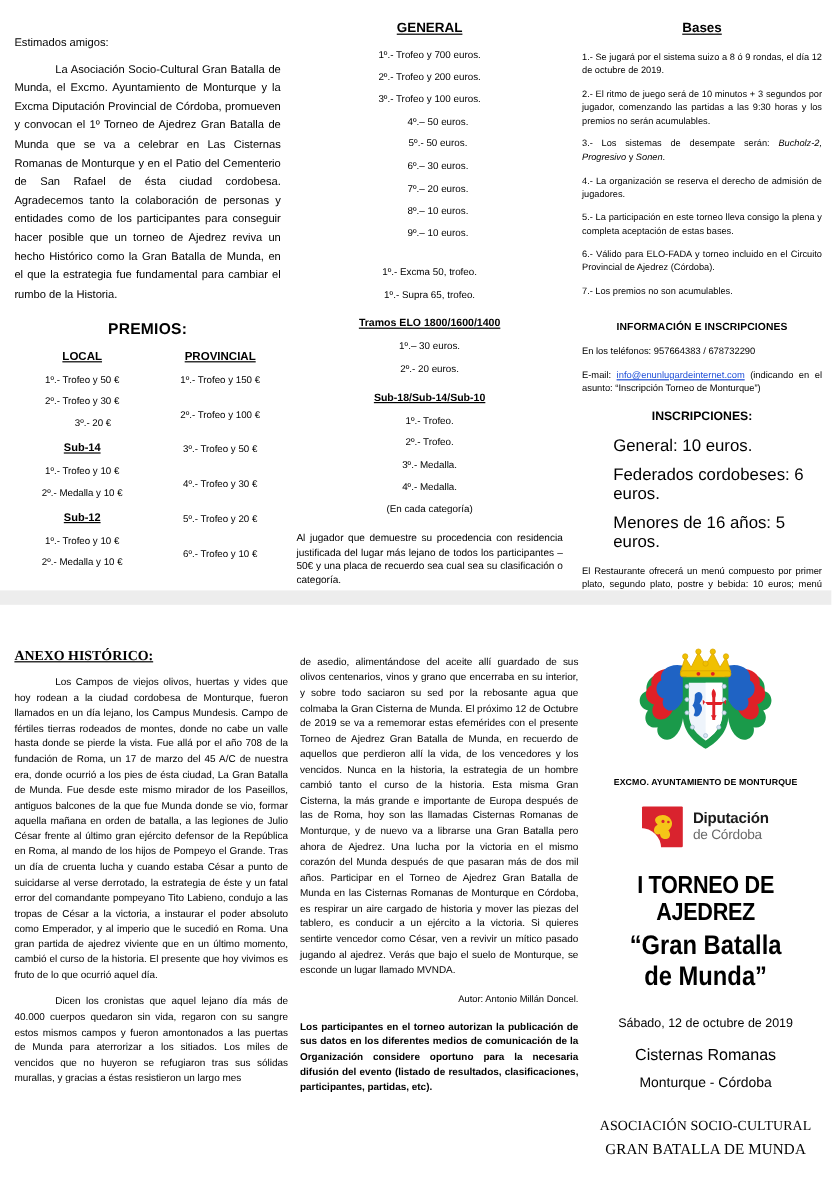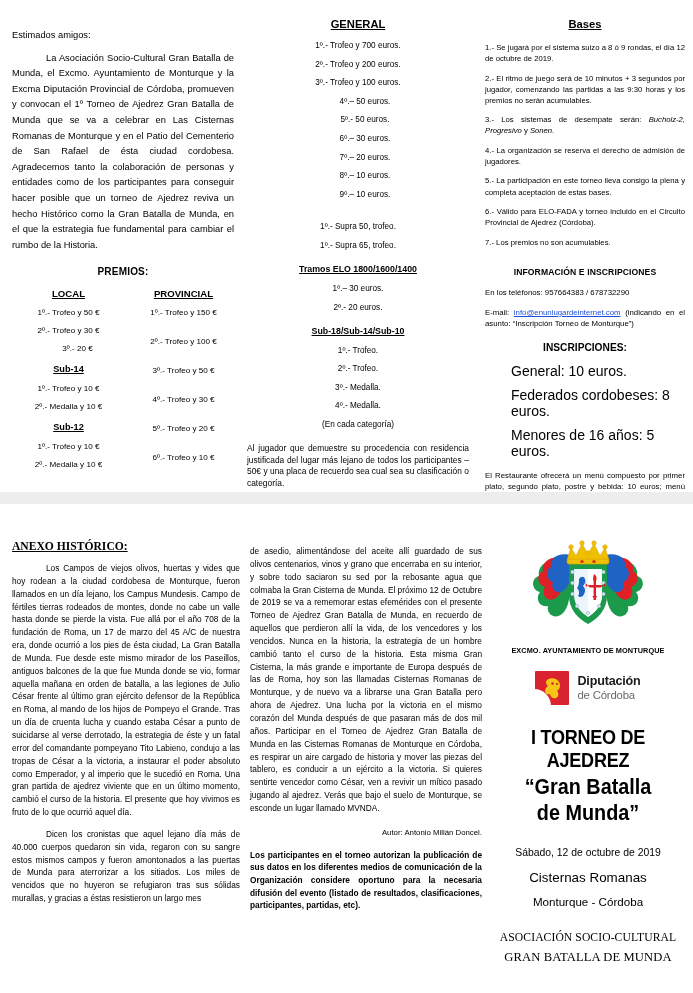--- a/index.html
+++ b/index.html
@@ -11,21 +11,21 @@
   .top{position:absolute;left:0;top:0;width:693px;height:490px;}
   .col-left{position:absolute;left:12px;top:28px;width:222px;}
   .col-mid{position:absolute;left:247px;top:18px;width:222px;}
   .col-right{position:absolute;left:485px;top:18px;width:200px;}
 
   .intro{font-size:9.3px;line-height:15.6px;text-align:justify;}
   .intro .lead{display:block;text-indent:34px;}
   .intro p{margin:0;}
   .p-gap{height:7px;}
 
-  .premios-h{font-size:10px;font-weight:bold;text-align:center;margin-top:13px;letter-spacing:.2px;}
+  .premios-h{font-size:13px;font-weight:bold;text-align:center;margin-top:13px;letter-spacing:.2px;}
 
   .prize-grid{display:flex;margin-top:11px;}
   .prize-col{flex:1;}
   .prize-col.local{padding-left:6px;}
   .prize-col.prov{padding-left:14px;}
   .prize-head{font-size:9.6px;font-weight:bold;text-decoration:underline;text-align:center;margin-bottom:9px;}
   .prize-row{font-size:8.1px;text-align:center;margin-bottom:9px;white-space:nowrap;}
   .prize-row.r3{padding-left:18px;}
   .prize-sub{font-size:9.2px;font-weight:bold;text-decoration:underline;text-align:center;margin:11px 0 10px;}
   .prov .prize-row{margin-bottom:20px;}
@@ -137,21 +137,21 @@
       <div class="mid-row">1º.- Trofeo  y  700 euros.</div>
       <div class="mid-row">2º.- Trofeo  y  200 euros.</div>
       <div class="mid-row">3º.- Trofeo  y  100 euros.</div>
       <div class="mid-row ind">4º.– 50 euros.</div>
       <div class="mid-row ind">5º.- 50 euros.</div>
       <div class="mid-row ind">6º.– 30 euros.</div>
       <div class="mid-row ind">7º.– 20 euros.</div>
       <div class="mid-row ind">8º.– 10 euros.</div>
       <div class="mid-row ind">9º.– 10 euros.</div>
       <div class="mid-gap"></div>
-      <div class="mid-row">1º.- Supra 50, trofeo.</div>
+      <div class="mid-row">1º.- Excma 50, trofeo.</div>
       <div class="mid-row">1º.- Supra 65, trofeo.</div>
       <div class="mid-sub">Tramos ELO 1800/1600/1400</div>
       <div class="mid-row">1º.– 30 euros.</div>
       <div class="mid-row">2º.- 20 euros.</div>
       <div class="mid-sub">Sub-18/Sub-14/Sub-10</div>
       <div class="mid-row">1º.- Trofeo.</div>
       <div class="mid-row">2º.- Trofeo.</div>
       <div class="mid-row">3º.- Medalla.</div>
       <div class="mid-row">4º.- Medalla.</div>
       <div class="mid-row">(En cada categoría)</div>
@@ -167,21 +167,21 @@
       <div class="base">5.- La participación en este torneo lleva consigo la plena y completa aceptación de estas bases.</div>
       <div class="base">6.- Válido para ELO-FADA y torneo incluido en el Circuito Provincial de Ajedrez (Córdoba).</div>
       <div class="base">7.- Los premios no son acumulables.</div>
 
       <div class="info-h">INFORMACIÓN E INSCRIPCIONES</div>
       <div class="info-line">En los teléfonos: 957664383 / 678732290</div>
       <div class="info-line"><span>E-mail: </span><a class="mail" href="#">info@enunlugardeinternet.com</a><span> (indicando en el asunto: “Inscripción Torneo de Monturque”)</span></div>
 
       <div class="insc-h">INSCRIPCIONES:</div>
       <div class="insc-row">General: 10 euros.</div>
-      <div class="insc-row">Federados cordobeses: 8 euros.</div>
+      <div class="insc-row">Federados cordobeses: 6 euros.</div>
       <div class="insc-row">Menores de 16 años: 5 euros.</div>
       <div class="rest">El Restaurante ofrecerá un menú compuesto por primer plato, segundo plato, postre y bebida: 10 euros; menú infantil 7 euros.</div>
     </div>
   </div>
 
   <div class="divider"></div>
 
   <div class="bottom">
 
     <div class="b-col1">

